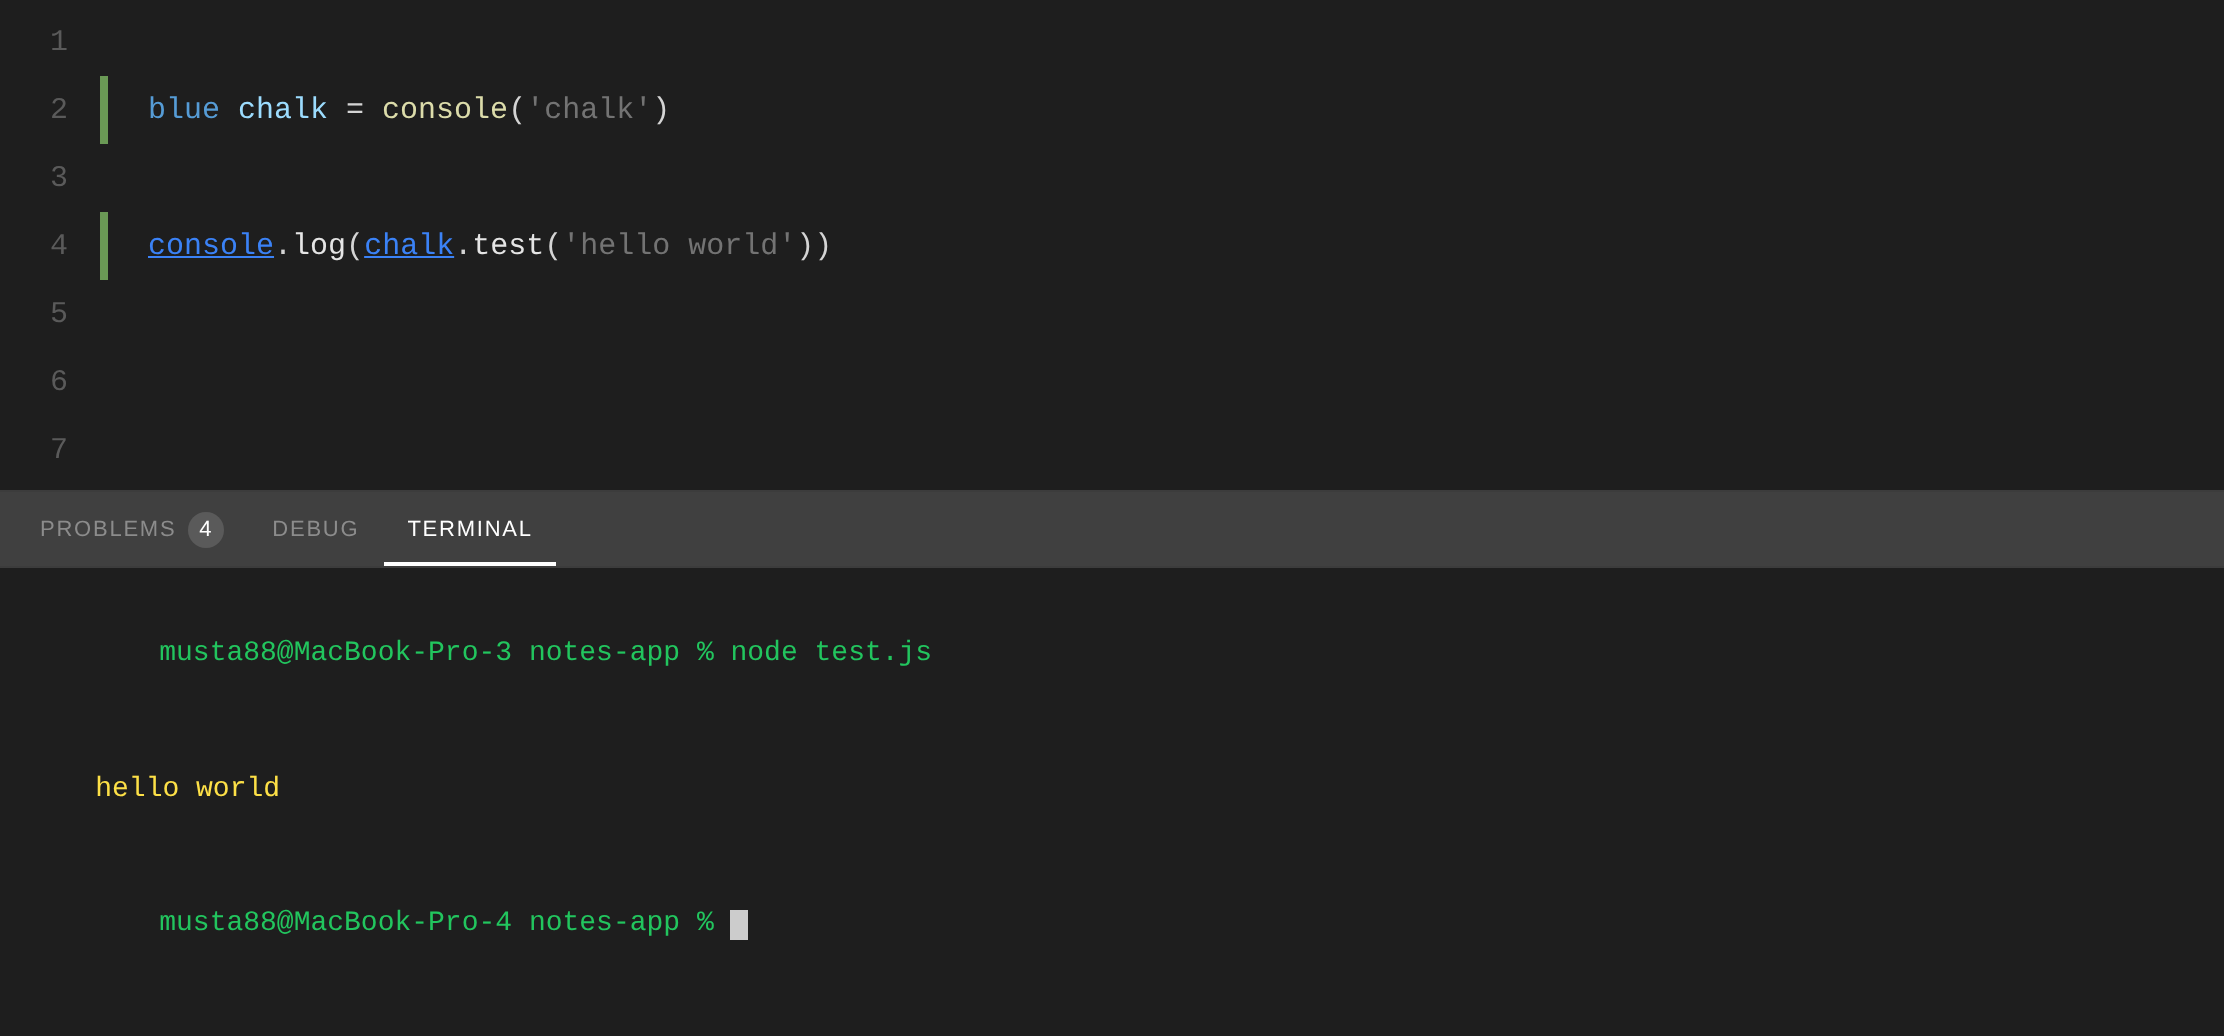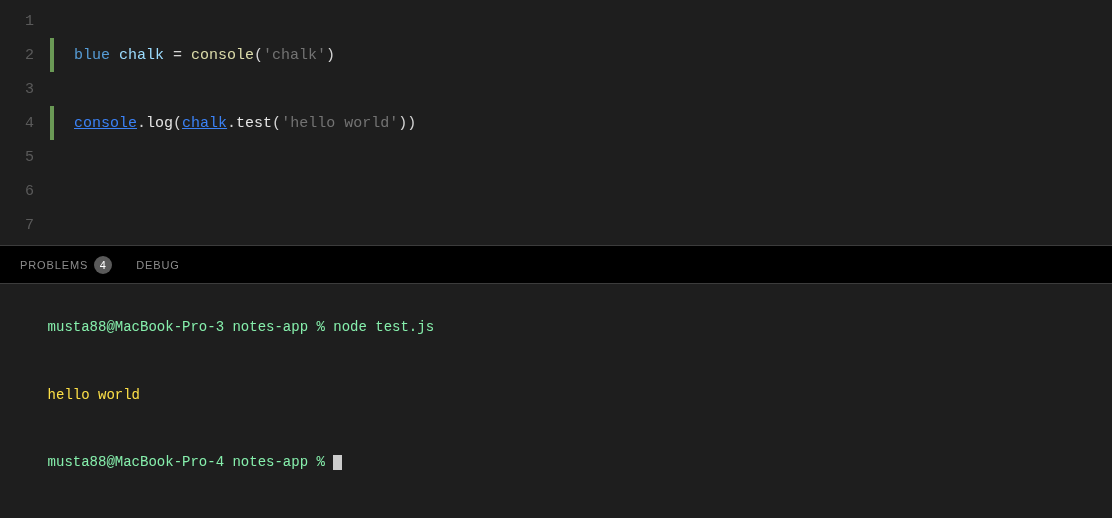--- a/index.html
+++ b/index.html
@@ -83,21 +83,21 @@
     
     .panel-divider {
       height: 1px;
       background-color: #3c3c3c;
     }
 
     
     .panel-tabs {
       display: flex;
       align-items: center;
-      background-color: #000000;
+      background-color: #404040;
       height: 38px;
       padding: 0 8px;
       flex-shrink: 0;
       border-bottom: 1px solid #3c3c3c;
     }
 
     .tab-item {
       display: flex;
       align-items: center;
       height: 100%;
@@ -148,21 +148,22 @@
       color: #cccccc;
       overflow: hidden;
     }
 
     .terminal-line {
       line-height: 1.6;
       white-space: pre;
     }
 
     .terminal-prompt {
-      color: #86efac;
+      color: #22c55e;
+      margin-left: 32px;
     }
 
     .terminal-hello {
       color: #fde047;
     }
 
     .terminal-cursor {
       display: inline-block;
       width: 9px;
       height: 15px;
@@ -234,20 +235,23 @@
   <div class="tab-item">
     <span>PROBLEMS</span>
     <span class="tab-badge">4</span>
   </div>
 
   <div class="tab-item">
     <span>DEBUG</span>
   </div>
 
 
+  <div class="tab-item active">
+    <span>TERMINAL</span>
+  </div>
 
 </div>
 
 <div class="terminal-area">
 
   <div class="terminal-line">
     <span class="terminal-prompt">musta88@MacBook-Pro-3 notes-app % node test.js</span>
   </div>
 
   <div class="terminal-line">

